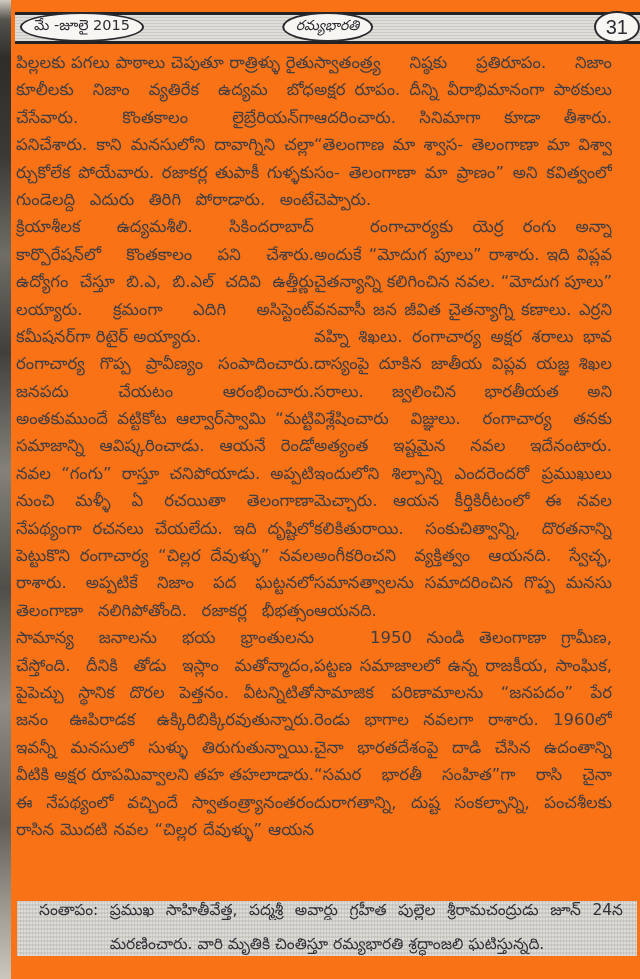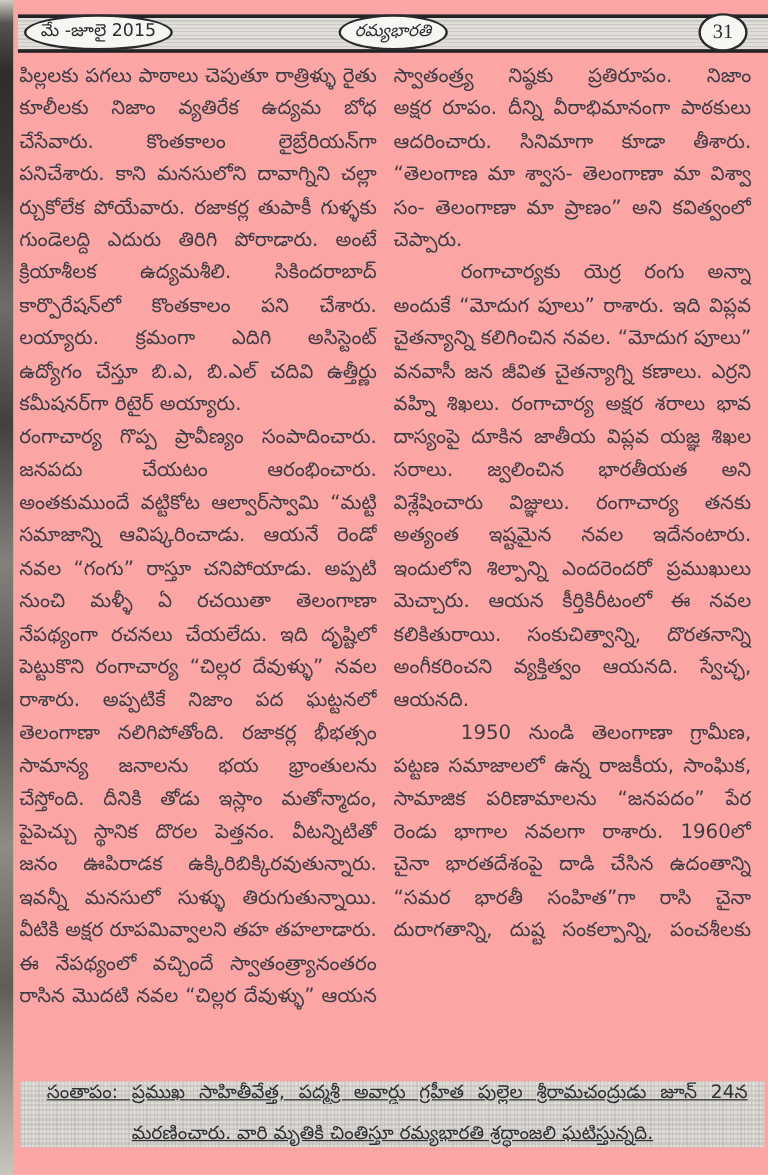--- a/index.html
+++ b/index.html
@@ -1,18 +1,18 @@
 <!DOCTYPE html>
 <html><head>
 <meta charset="utf-8">
 <style>
   html,body{margin:0;padding:0}
   .page{
     position:relative;width:640px;height:979px;overflow:hidden;
-    background:#fca5a5;
+    background:#f97316;
     font-family:"DejaVu Sans",sans-serif;
     color:#3f3e45;
   }
   
   .spine{
     position:absolute;left:0;top:0;width:11px;height:100%;
     background:linear-gradient(180deg,
       #cfccc4 0%, #55534d 2%, #2e2d29 6%, #3b3a35 16%, #6f6d66 26%,
       #42403b 36%, #83817a 48%, #504e48 60%, #8e8c84 72%, #5f5d56 84%,
       #a5a29a 94%, #c9c6be 100%);
@@ -25,39 +25,39 @@
     border-bottom:3px solid #232326;
   }
   .badge{
     position:absolute;top:-3px;height:26px;
     background:#f8f6f2;border:2px solid #2a2a2e;border-radius:50%;
     display:flex;align-items:center;justify-content:center;
     font-size:14.5px;color:#2d2d33;white-space:nowrap;padding:0 12px;
   }
   .badge.issue{left:5px}
   .badge.title{left:50%;transform:translateX(-50%);font-style:italic;font-size:14px}
-  .badge.pageno{right:17px;top:-4px;height:28px;padding:0 10px;font-size:17px;font-family:Liberation Serif, serif}
+  .badge.pageno{right:0;top:-4px;height:28px;padding:0 10px;font-size:20px;font-family:Liberation Sans, sans-serif}
   
-  .cols{position:absolute;left:16px;top:49px;width:610px;display:flex;gap:14px}
+  .cols{position:absolute;left:16px;top:49px;width:610px;display:flex;}
   .col{width:298px}
   .tline{
     height:27.4px;line-height:27.4px;font-size:16.5px;
     white-space:nowrap;overflow:hidden;
     text-align:justify;text-align-last:justify;
   }
   .tline.indent{text-indent:56px}
   .tline.last{text-align-last:left}
   
   .footer{
     position:absolute;left:17px;right:3px;top:901px;height:55px;
     background:
       repeating-linear-gradient(90deg,rgba(175,172,166,.35) 0 1px,rgba(0,0,0,0) 1px 3px),
       repeating-linear-gradient(0deg,#dedcd7 0 2px,#cfccc7 2px 4px);
     display:flex;flex-direction:column;justify-content:flex-start;gap:15px;
-    font-size:15.5px;color:#2e2e34;text-decoration:underline;
+    font-size:15.5px;color:#2e2e34;
   }
   .f1{padding:0 14px 0 22px;white-space:nowrap;overflow:hidden;text-align:justify;text-align-last:justify}
   .f2{text-align:center}
 </style>
 </head>
 <body>
 
 <div class="page">
   <div class="spine"></div>
 
@@ -76,22 +76,22 @@
   <div class="cols">
     <div class="col">
         <div class="tline">పిల్లలకు పగలు పాఠాలు చెపుతూ రాత్రిళ్ళు రైతు</div>
         <div class="tline">కూలీలకు నిజాం వ్యతిరేక ఉద్యమ బోధ</div>
         <div class="tline">చేసేవారు.  కొంతకాలం లైబ్రేరియన్‌గా</div>
         <div class="tline">పనిచేశారు.  కాని మనసులోని దావాగ్నిని చల్లా</div>
         <div class="tline">ర్చుకోలేక పోయేవారు.  రజాకర్ల తుపాకీ గుళ్ళకు</div>
         <div class="tline">గుండెలద్ది ఎదురు తిరిగి పోరాడారు.  అంటే</div>
         <div class="tline">క్రియాశీలక ఉద్యమశీలి.  సికిందరాబాద్</div>
         <div class="tline">కార్పొరేషన్‌లో కొంతకాలం పని చేశారు.</div>
+        <div class="tline">ఉద్యోగం చేస్తూ బి.ఎ, బి.ఎల్ చదివి ఉత్తీర్ణు</div>
         <div class="tline">లయ్యారు.  క్రమంగా ఎదిగి అసిస్టెంట్</div>
-        <div class="tline">ఉద్యోగం చేస్తూ బి.ఎ, బి.ఎల్ చదివి ఉత్తీర్ణు</div>
         <div class="tline last">కమీషనర్‌గా రిటైర్ అయ్యారు.</div>
         <div class="tline">రంగాచార్య గొప్ప ప్రావీణ్యం సంపాదించారు.</div>
         <div class="tline">జనపదు చేయటం ఆరంభించారు.</div>
         <div class="tline">అంతకుముందే వట్టికోట ఆల్వార్‌స్వామి “మట్టి</div>
         <div class="tline">సమాజాన్ని ఆవిష్కరించాడు.  ఆయనే రెండో</div>
         <div class="tline">నవల “గంగు” రాస్తూ చనిపోయాడు.  అప్పటి</div>
         <div class="tline">నుంచి మళ్ళీ ఏ రచయితా తెలంగాణా</div>
         <div class="tline">నేపథ్యంగా రచనలు చేయలేదు.  ఇది దృష్టిలో</div>
         <div class="tline">పెట్టుకొని రంగాచార్య “చిల్లర దేవుళ్ళు” నవల</div>
         <div class="tline">రాశారు.  అప్పటికే నిజాం పద ఘట్టనలో</div>
@@ -118,20 +118,21 @@
         <div class="tline">వనవాసీ జన జీవిత చైతన్యాగ్ని కణాలు. ఎర్రని</div>
         <div class="tline">వహ్ని శిఖలు.  రంగాచార్య అక్షర శరాలు భావ</div>
         <div class="tline">దాస్యంపై దూకిన జాతీయ విప్లవ యజ్ఞ శిఖల</div>
         <div class="tline">సరాలు.  జ్వలించిన భారతీయత అని</div>
         <div class="tline">విశ్లేషించారు విజ్ఞులు.  రంగాచార్య తనకు</div>
         <div class="tline">అత్యంత ఇష్టమైన నవల ఇదేనంటారు.</div>
         <div class="tline">ఇందులోని శిల్పాన్ని ఎందరెందరో ప్రముఖులు</div>
         <div class="tline">మెచ్చారు.  ఆయన కీర్తికిరీటంలో ఈ నవల</div>
         <div class="tline">కలికితురాయి.  సంకుచిత్వాన్ని, దొరతనాన్ని</div>
         <div class="tline">అంగీకరించని వ్యక్తిత్వం ఆయనది.  స్వేచ్ఛ,</div>
+        <div class="tline">సమానత్వాలను సమాదరించిన గొప్ప మనసు</div>
         <div class="tline last">ఆయనది.</div>
         <div class="tline indent">1950 నుండి తెలంగాణా గ్రామీణ,</div>
         <div class="tline">పట్టణ సమాజాలలో ఉన్న రాజకీయ, సాంఘిక,</div>
         <div class="tline">సామాజిక పరిణామాలను “జనపదం” పేర</div>
         <div class="tline">రెండు భాగాల నవలగా రాశారు.  1960లో</div>
         <div class="tline">చైనా భారతదేశంపై దాడి చేసిన ఉదంతాన్ని</div>
         <div class="tline">“సమర భారతీ సంహిత”గా రాసి చైనా</div>
         <div class="tline">దురాగతాన్ని, దుష్ట సంకల్పాన్ని, పంచశీలకు</div>
       </div>
   </div>

